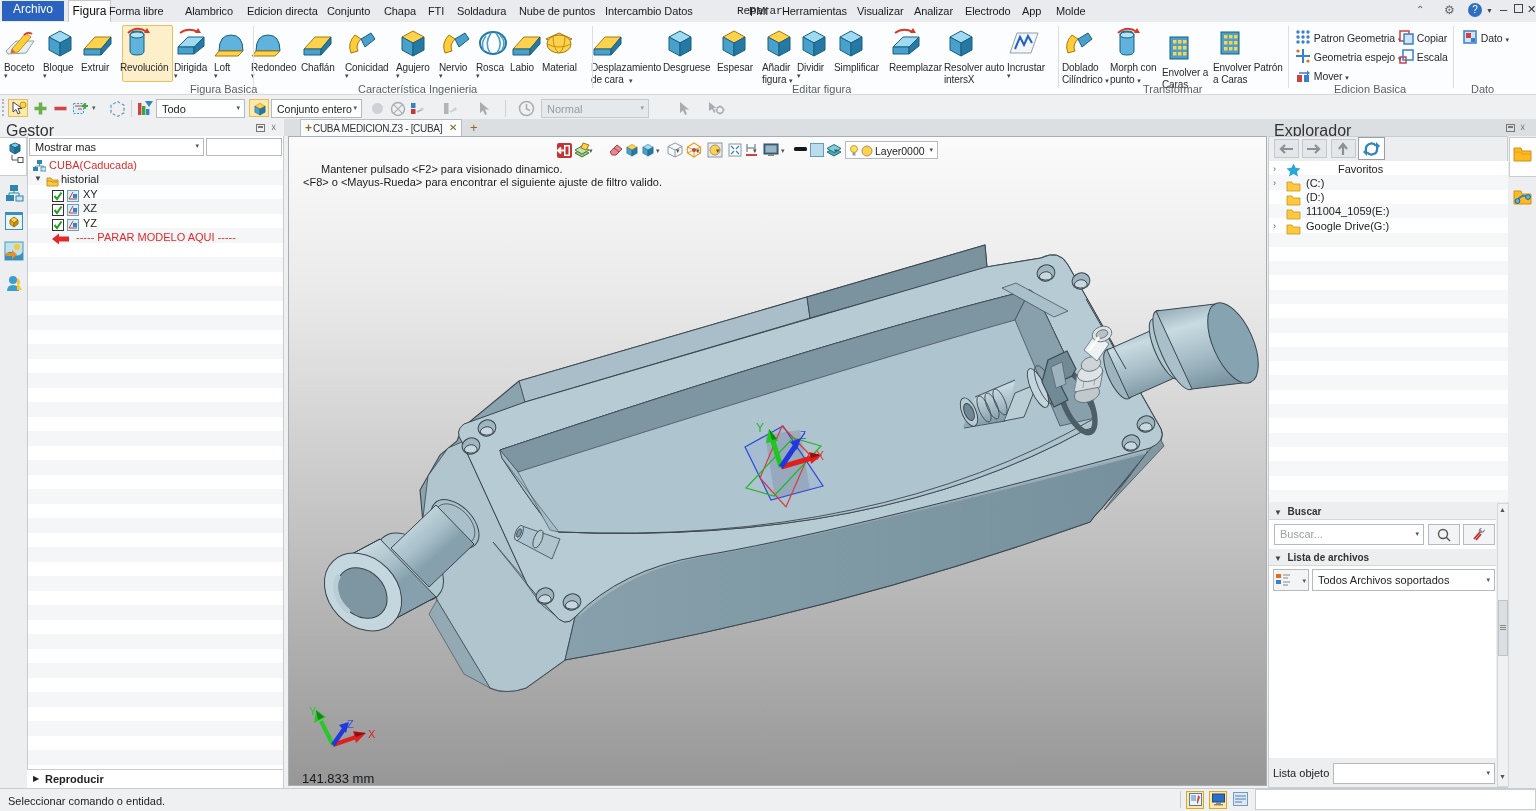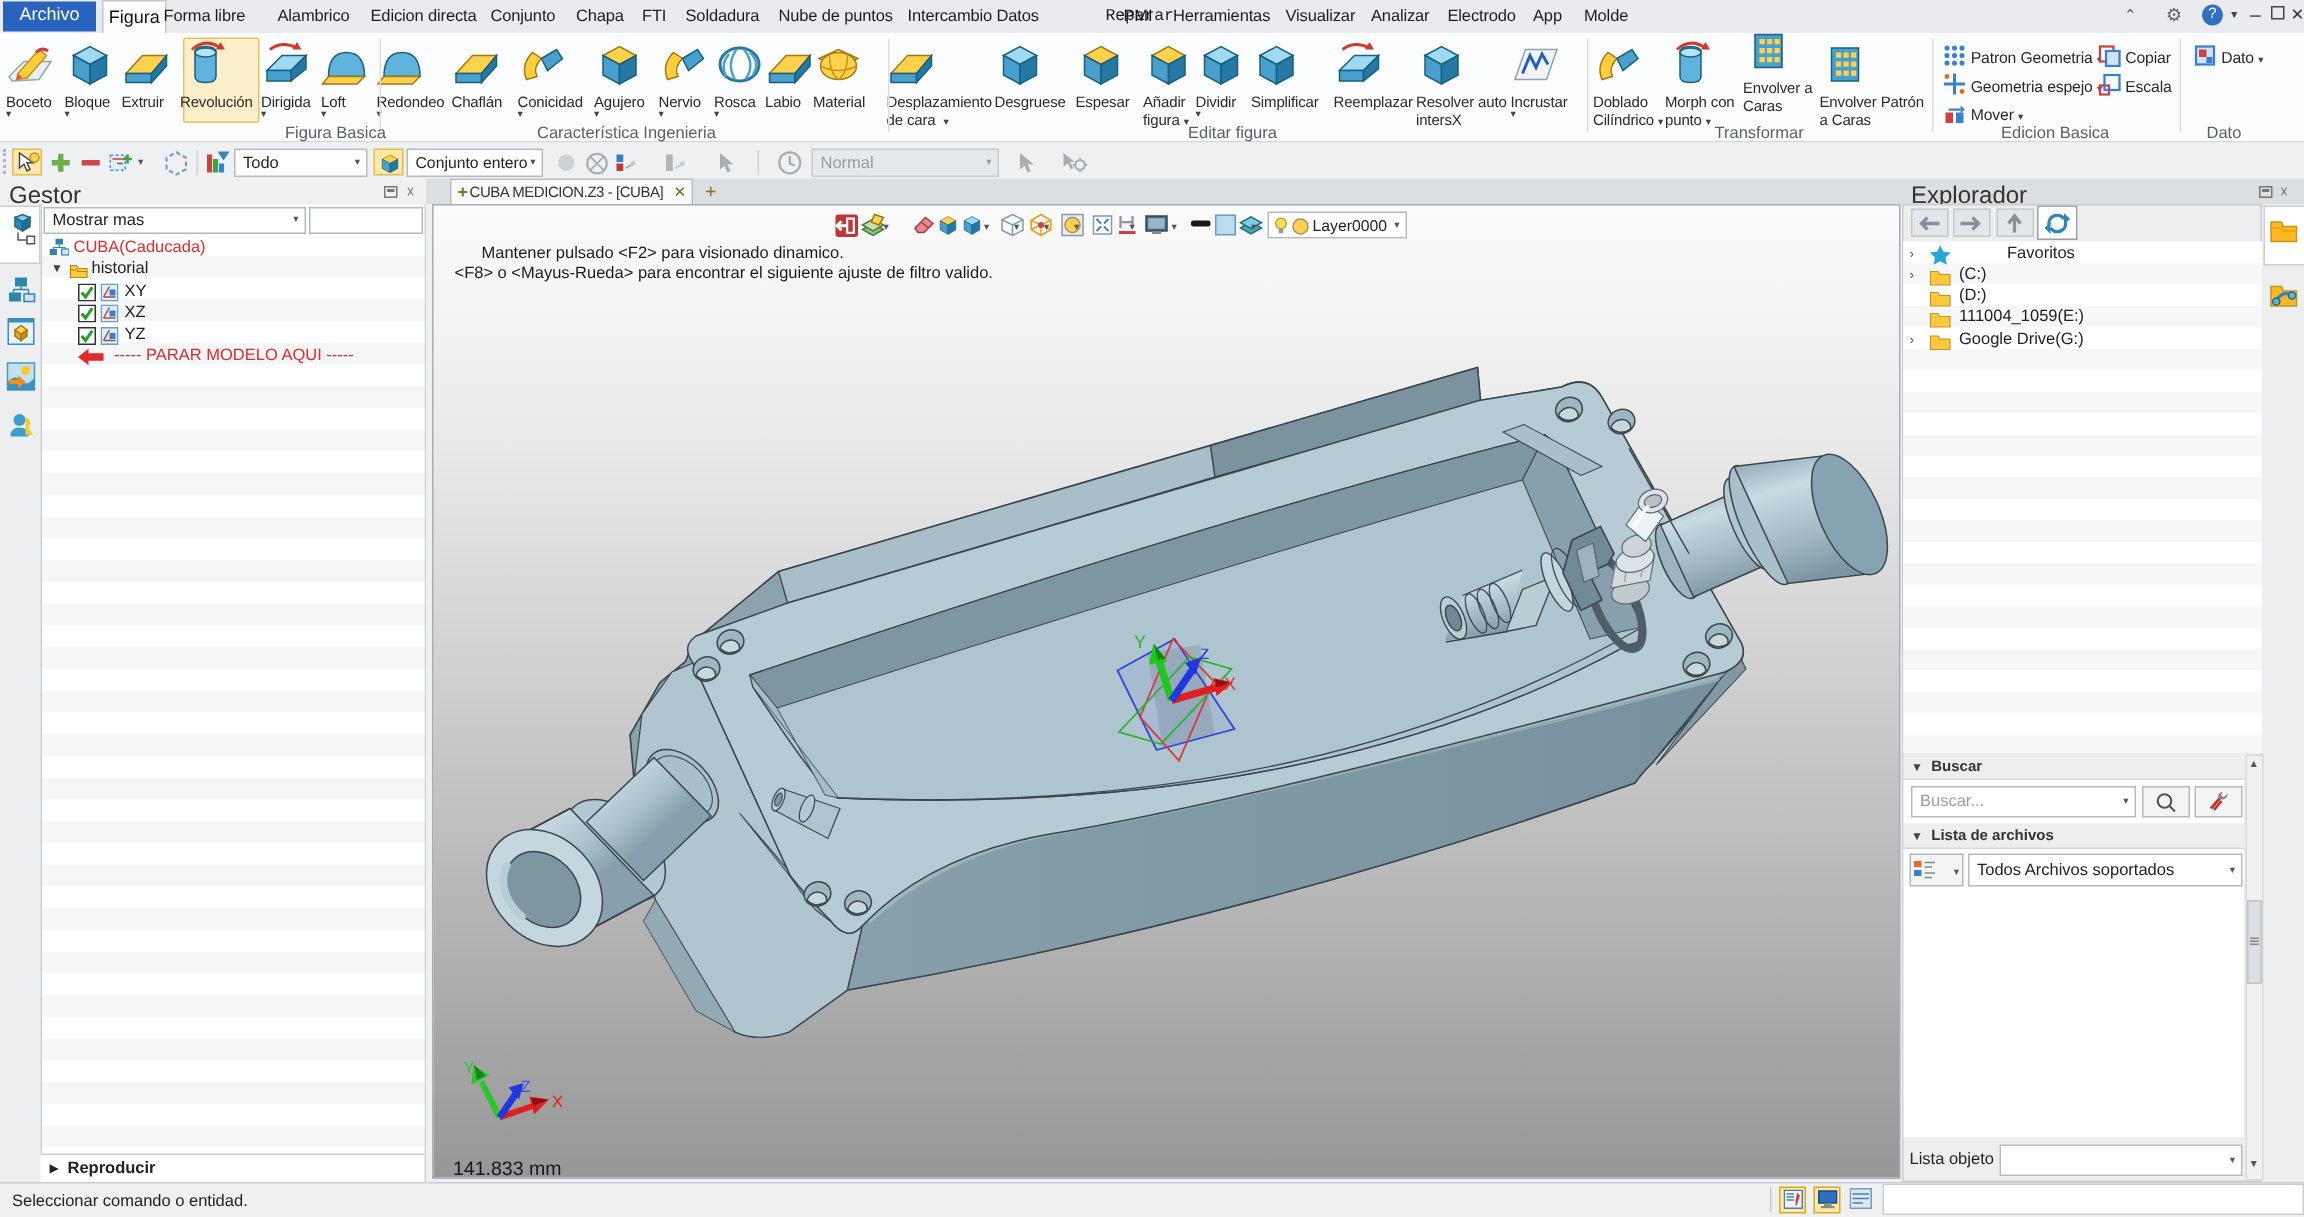--- a/index.html
+++ b/index.html
@@ -251,21 +251,21 @@
     </svg><div class="cap">Resolver auto</div><div class="cap">intersX</div></div>
 <div class="rbtn" style="left:1007px;top:27px;width:48px;"><svg width="34" height="32" viewBox="0 0 34 32">
       <use href="#i7"></use>
     </svg><div class="cap">Incrustar</div><div class="arr">▾</div></div>
 <div class="rbtn" style="left:1062px;top:27px;width:56px;"><svg width="34" height="32" viewBox="0 0 34 32">
       <use href="#i10"></use>
     </svg><div class="cap">Doblado</div><div class="cap">Cilíndrico <span class="arr">▾</span></div></div>
 <div class="rbtn" style="left:1110px;top:27px;width:56px;"><svg width="34" height="32" viewBox="0 0 34 32">
       <use href="#i4"></use>
     </svg><div class="cap">Morph con</div><div class="cap">punto <span class="arr">▾</span></div></div>
-<div class="rbtn" style="left:1162px;top:18px;width:52px;"><svg width="34" height="32" viewBox="0 0 34 32">
+<div class="rbtn" style="left:1162px;top:32px;width:52px;"><svg width="34" height="32" viewBox="0 0 34 32">
       <use href="#i11"></use>
     </svg><div class="cap">Envolver a</div><div class="cap">Caras</div></div>
 <div class="rbtn" style="left:1213px;top:27px;width:78px;"><svg width="34" height="32" viewBox="0 0 34 32">
       <use href="#i11"></use>
     </svg><div class="cap">Envolver Patrón</div><div class="cap">a Caras</div></div>
 <div class="rsep" style="left:253px;top:26px;"></div>
 <div class="rsep" style="left:592px;top:26px;"></div>
 <div class="rsep" style="left:1058px;top:26px;"></div>
 <div class="rsep" style="left:1288px;top:26px;"></div>
 <div class="rsep" style="left:1453px;top:26px;"></div>
@@ -351,21 +351,21 @@
       <circle cx="12" cy="8" r="1.6" fill="#c9ced2"></circle>
     </svg></div>
 <div class="abs" style="left:477px;top:101px;"><svg width="14" height="15">
       <path d="M3 1 L3 12 L6 9.5 L8 14 L10 13 L8 8.5 L12 8.5 Z" fill="#a8adb2"></path>
     </svg></div>
 <div class="qsep" style="left:505px;top:100px;"></div>
 <div class="abs" style="left:518px;top:100px;"><svg width="17" height="17">
       <circle cx="8.5" cy="8.5" r="7" fill="none" stroke="#a8adb2" stroke-width="1.5"></circle>
       <path d="M8.5 4 L8.5 9 L12 10.5" stroke="#a8adb2" stroke-width="1.5" fill="none"></path>
     </svg></div>
-<div class="combo" style="left:541px;top:99px;width:125px;height:19px;background:#e6e9eb;border-color:#c6cacd;">
+<div class="combo" style="left:541px;top:99px;width:108px;height:19px;background:#e6e9eb;border-color:#c6cacd;">
     <span class="cv" style="color:#979ca0;">Normal</span>
     <span class="ca" style="color:#979ca0;">▾</span>
   </div>
 <div class="abs" style="left:677px;top:101px;"><svg width="14" height="15">
       <path d="M3 1 L3 12 L6 9.5 L8 14 L10 13 L8 8.5 L12 8.5 Z" fill="#a8adb2"></path>
     </svg></div>
 <div class="abs" style="left:707px;top:101px;"><svg width="18" height="15">
       <path d="M2 1 L2 10 L5 8 L7 12 L8.5 11 L6.5 7 L9.5 7 Z" fill="#a8adb2"></path>
       <circle cx="13" cy="9" r="3.2" fill="none" stroke="#a8adb2" stroke-width="1.4"></circle>
       <path d="M13 4.2 V6 M13 12 V13.8 M8.2 9 H10 M16 9 H17.8" stroke="#a8adb2" stroke-width="1.2"></path>

